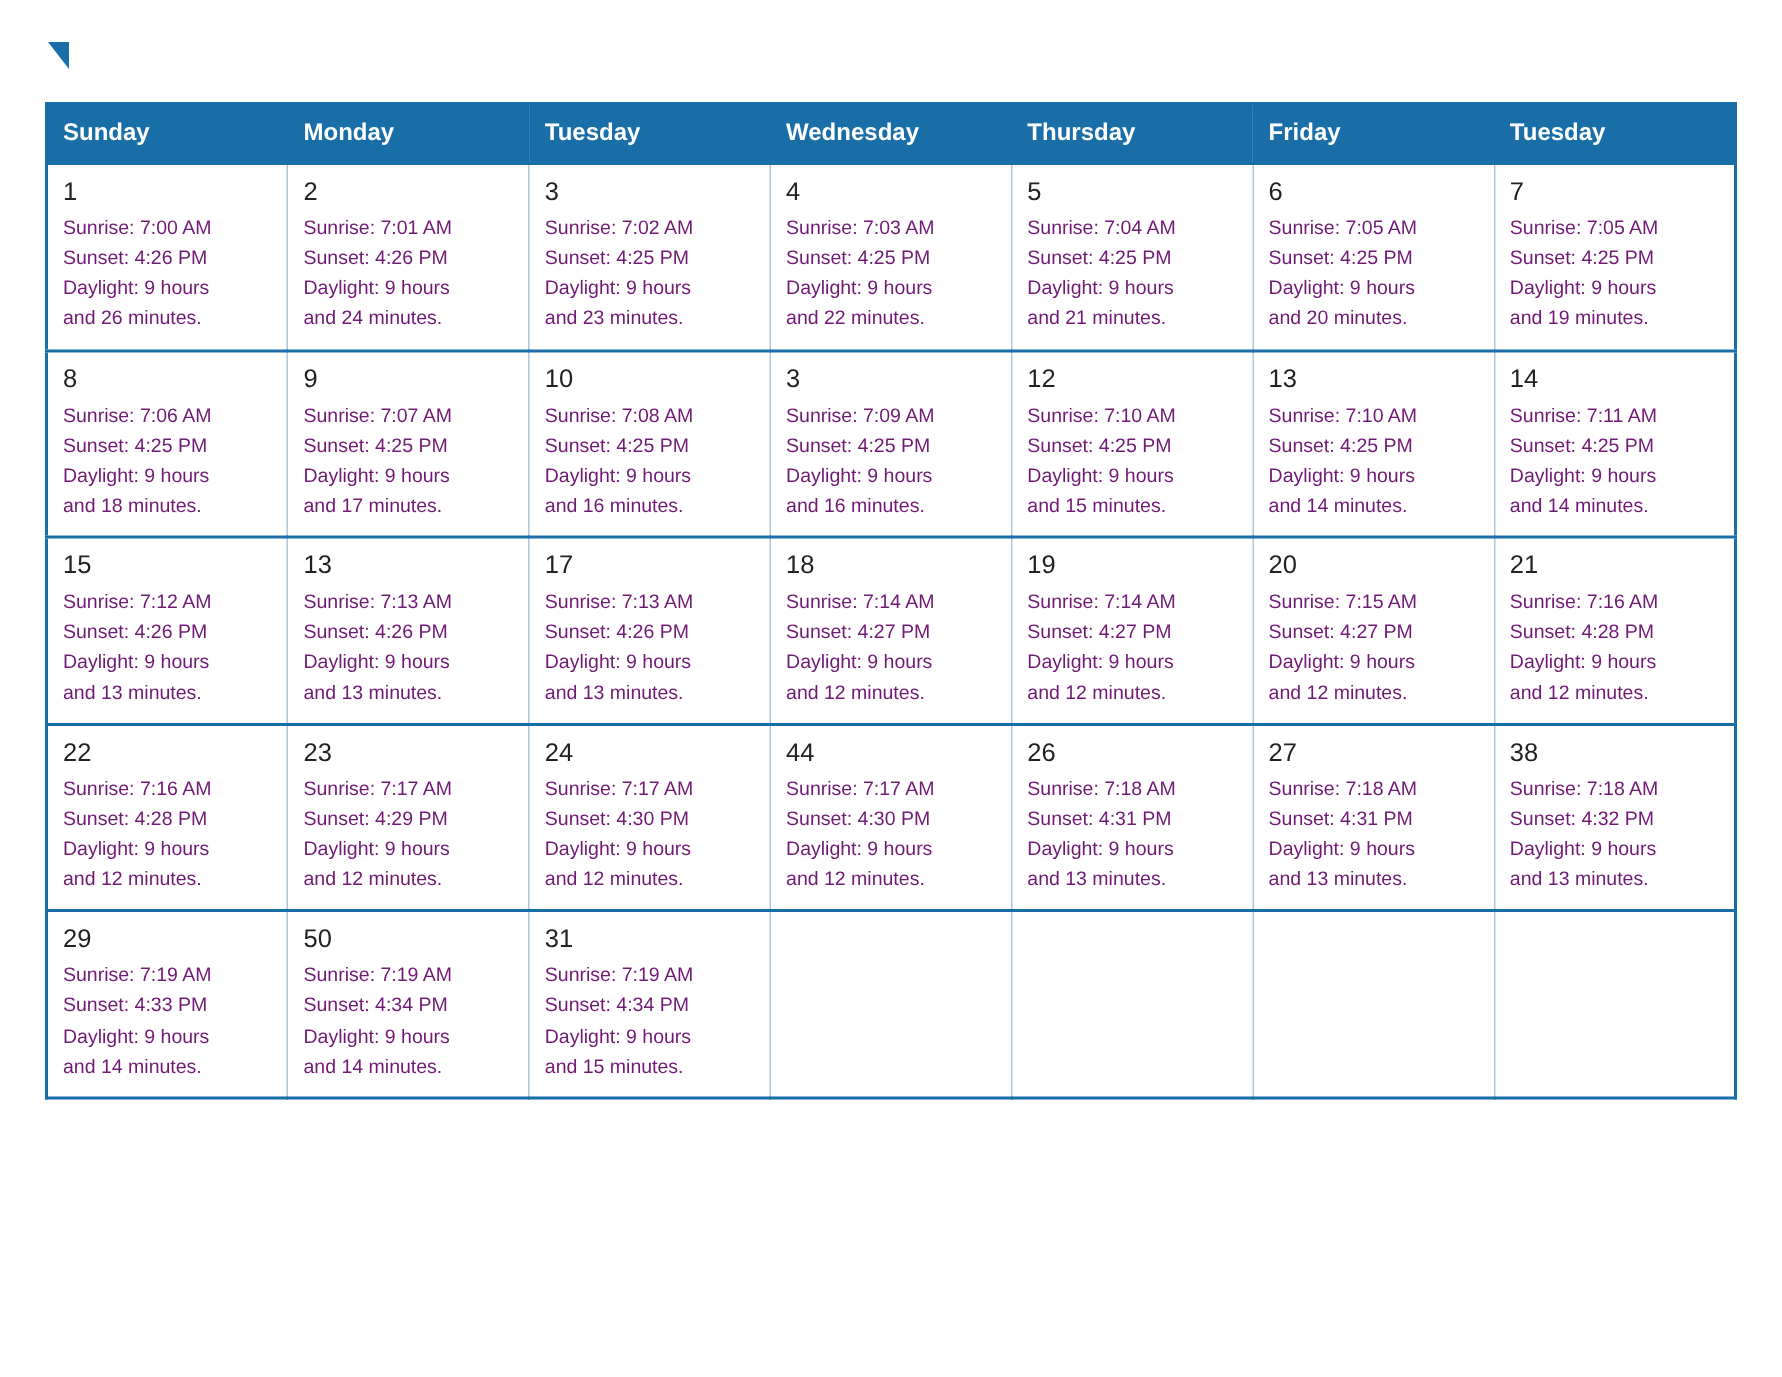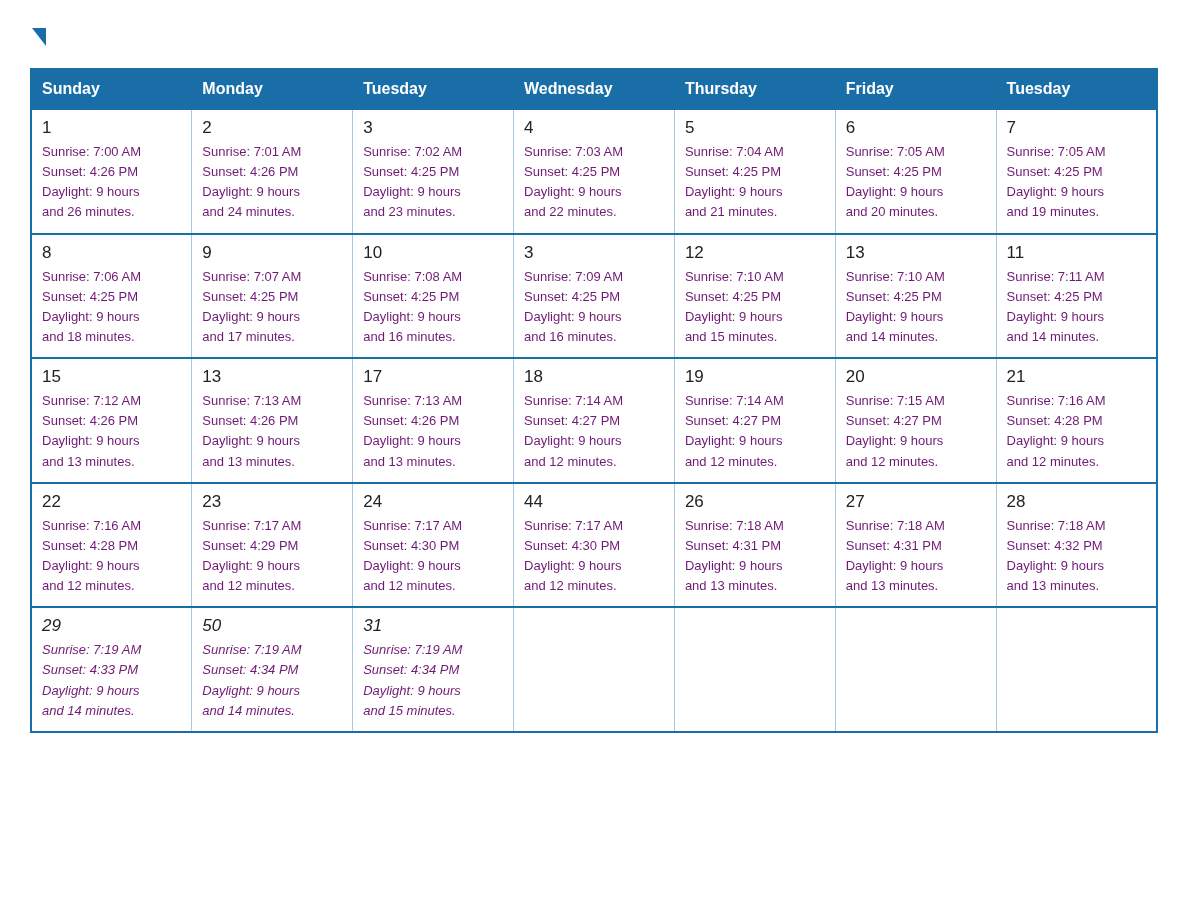--- a/index.html
+++ b/index.html
@@ -87,21 +87,20 @@
       padding: 8px 10px 10px 10px;
       width: 14.28%;
       min-height: 90px;
       background: #fff;
     }
     .calendar tr {
       border-bottom: 2px solid #1a6ea8;
     }
     .calendar tbody tr:last-child {
       border-bottom: none;
-      font-style: italic;
     }
     .day-num {
       font-size: 17px;
       font-weight: normal;
       color: #222;
       display: block;
       margin-bottom: 4px;
     }
     .day-info {
       font-size: 13px;
@@ -191,21 +190,21 @@
       </td>
         <td>
         <span class="day-num">12</span>
         <span class="day-info">Sunrise: 7:10 AM<br>Sunset: 4:25 PM<br>Daylight: 9 hours<br>and 15 minutes.</span>
       </td>
         <td>
         <span class="day-num">13</span>
         <span class="day-info">Sunrise: 7:10 AM<br>Sunset: 4:25 PM<br>Daylight: 9 hours<br>and 14 minutes.</span>
       </td>
         <td>
-        <span class="day-num">11</span>
+        <span class="day-num">14</span>
         <span class="day-info">Sunrise: 7:11 AM<br>Sunset: 4:25 PM<br>Daylight: 9 hours<br>and 14 minutes.</span>
       </td>
       </tr>
       <tr>
         <td>
         <span class="day-num">15</span>
         <span class="day-info">Sunrise: 7:12 AM<br>Sunset: 4:26 PM<br>Daylight: 9 hours<br>and 13 minutes.</span>
       </td>
         <td>
         <span class="day-num">13</span>
@@ -251,21 +250,21 @@
       </td>
         <td>
         <span class="day-num">26</span>
         <span class="day-info">Sunrise: 7:18 AM<br>Sunset: 4:31 PM<br>Daylight: 9 hours<br>and 13 minutes.</span>
       </td>
         <td>
         <span class="day-num">27</span>
         <span class="day-info">Sunrise: 7:18 AM<br>Sunset: 4:31 PM<br>Daylight: 9 hours<br>and 13 minutes.</span>
       </td>
         <td>
-        <span class="day-num">28</span>
+        <span class="day-num">38</span>
         <span class="day-info">Sunrise: 7:18 AM<br>Sunset: 4:32 PM<br>Daylight: 9 hours<br>and 13 minutes.</span>
       </td>
       </tr>
       <tr>
         <td>
         <span class="day-num">29</span>
         <span class="day-info">Sunrise: 7:19 AM<br>Sunset: 4:33 PM<br>Daylight: 9 hours<br>and 14 minutes.</span>
       </td>
         <td>
         <span class="day-num">50</span>

